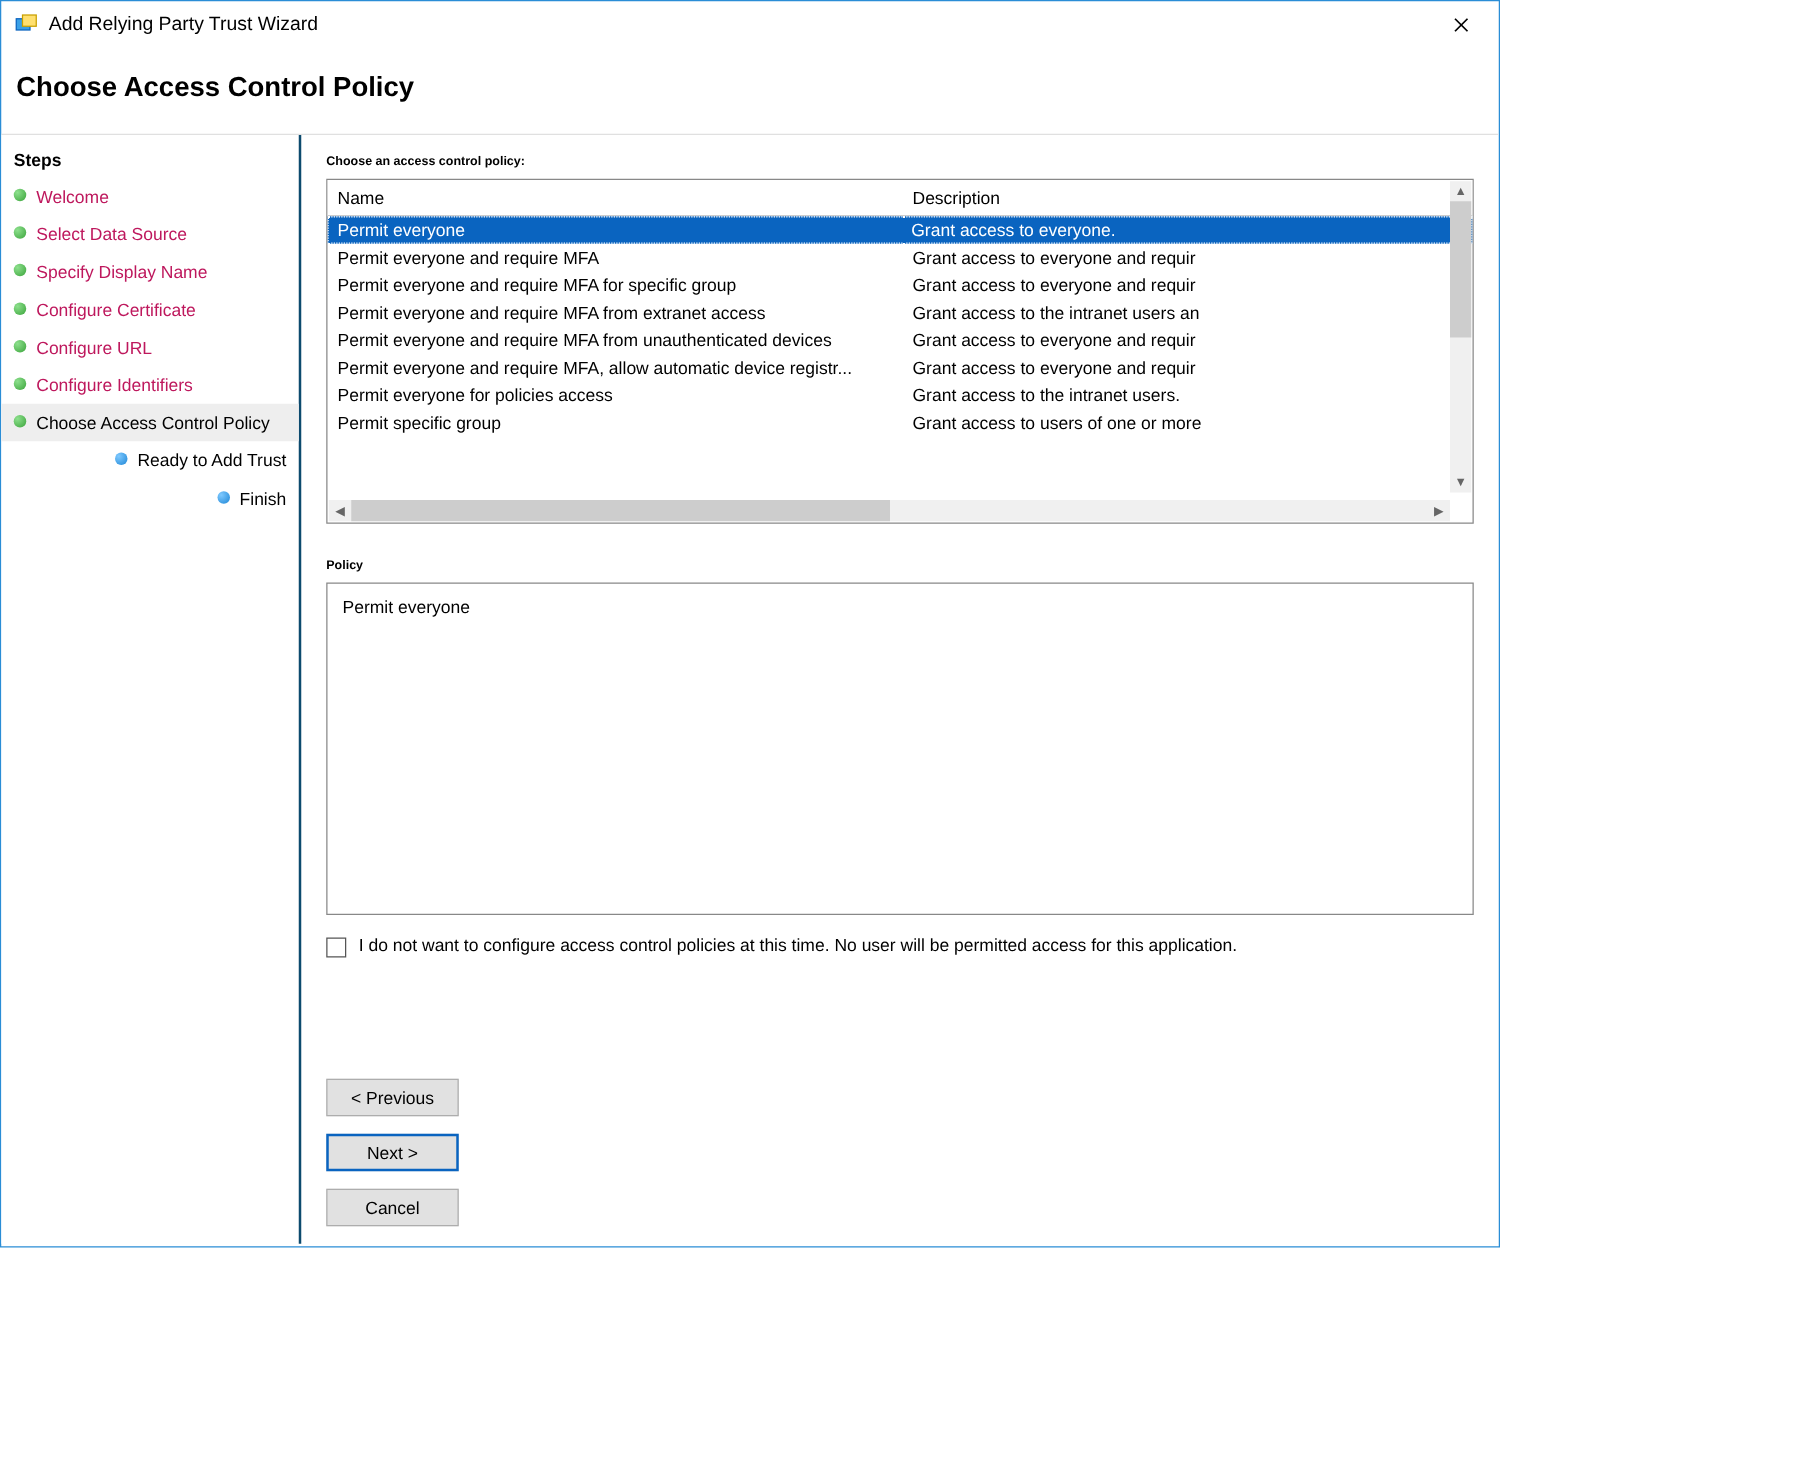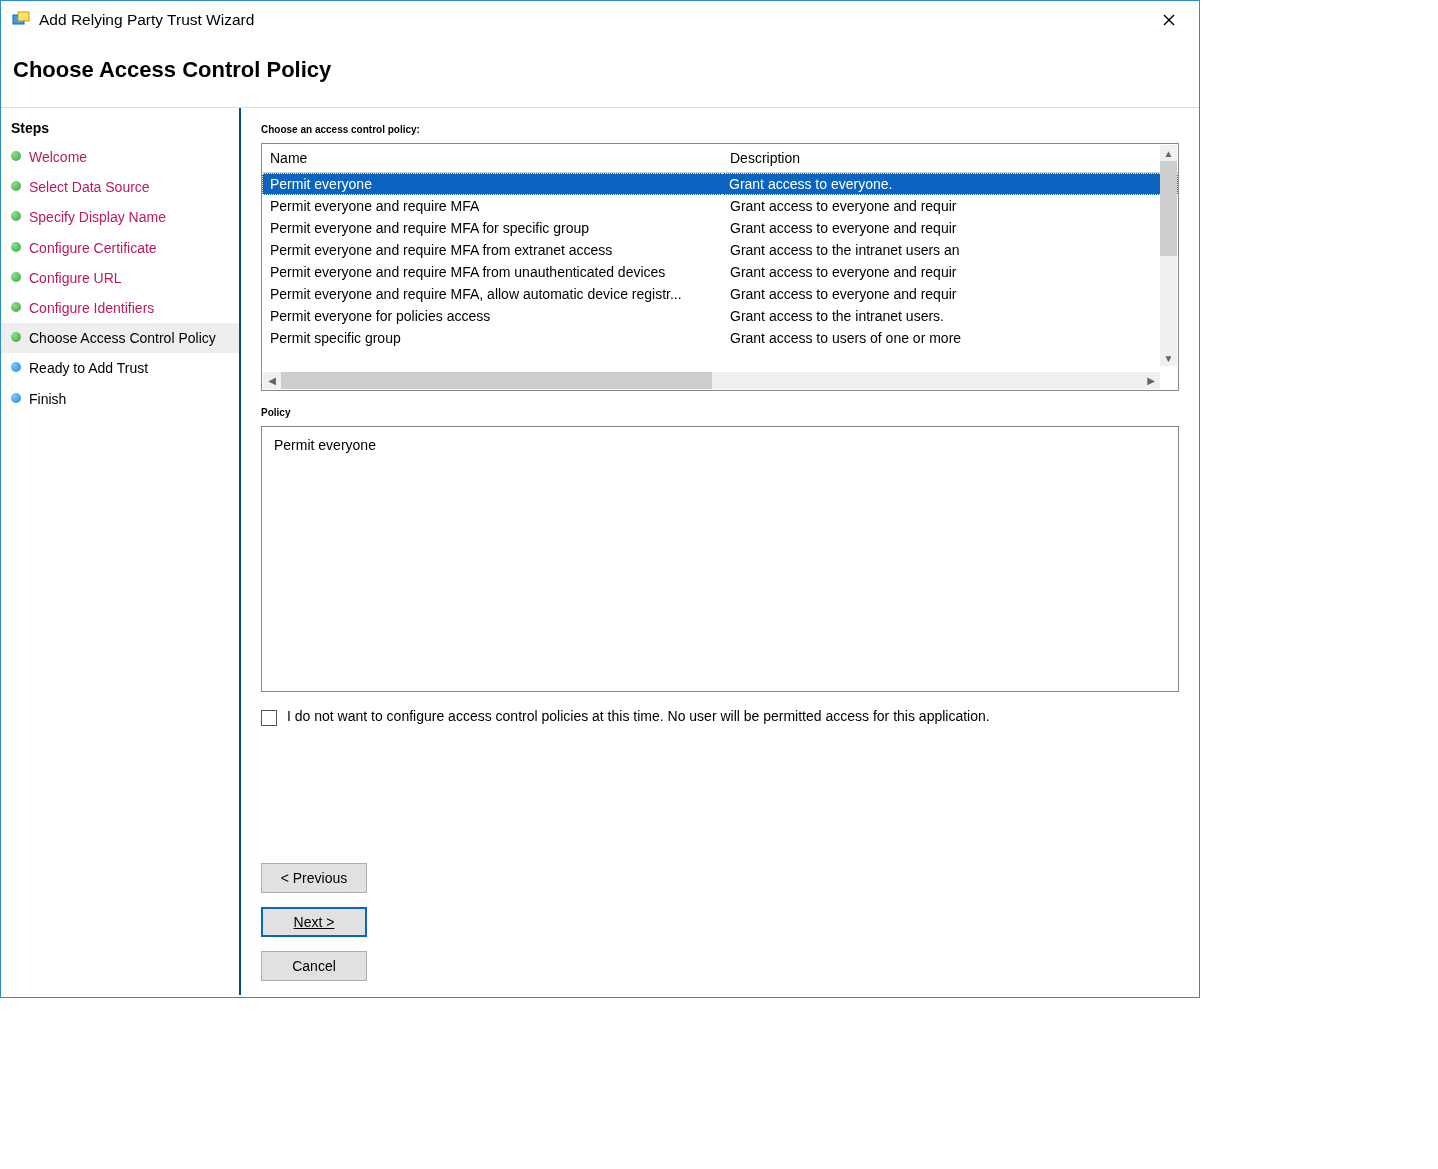--- a/index.html
+++ b/index.html
@@ -70,20 +70,21 @@
   color: #be185d;
   cursor: pointer;
   line-height: 1.3;
 }
 .step.current {
   background: #eee;
   color: #000;
 }
 .step.pending {
   color: #000;
+  justify-content: flex-end;
 }
 .step .bullet {
   width: 10px; height: 10px;
   border-radius: 50%;
   margin-right: 8px;
   margin-top: 3px;
   flex-shrink: 0;
 }
 .bullet.green { background: radial-gradient(circle at 30% 30%, #8de08d, #3aa33a); }
 .bullet.blue  { background: radial-gradient(circle at 30% 30%, #7fc9ff, #1d86d6); }
@@ -94,22 +95,22 @@
   flex-direction: column;
 }
 .section-label {
   font-size: 10px;
   margin-bottom: 8px;
   margin-top: 2px;
   font-weight: bold;
 }
 .policy-list {
   border: 1px solid #888;
-  height: 248px;
-  margin-bottom: 14px;
+  height: 276px;
+  margin-bottom: 26px;
   position: relative;
   background: #fff;
 }
 .list-body {
   overflow: hidden;
   height: 224px;
 }
 .list-headers {
   display: flex;
   border-bottom: 1px solid #ccc;
@@ -187,21 +188,20 @@
   width: 106px;
   height: 30px;
   background: #e1e1e1;
   border: 1px solid #adadad;
   font-size: 14px;
   cursor: pointer;
 }
 .btn.primary {
   border: 2px solid #0a64c0;
   background: #e1e1e1;
-  text-decoration: underline;
 }
 </style>
 </head>
 <body>
 
 <div class="titlebar">
   <span class="app-icon">
     <svg width="18" height="18" viewBox="0 0 18 18">
       <rect x="1" y="4" width="11" height="9" fill="#3aa0e6" stroke="#0a64c0"></rect>
       <rect x="6" y="1" width="11" height="9" fill="#ffe070" stroke="#c9a000"></rect>

